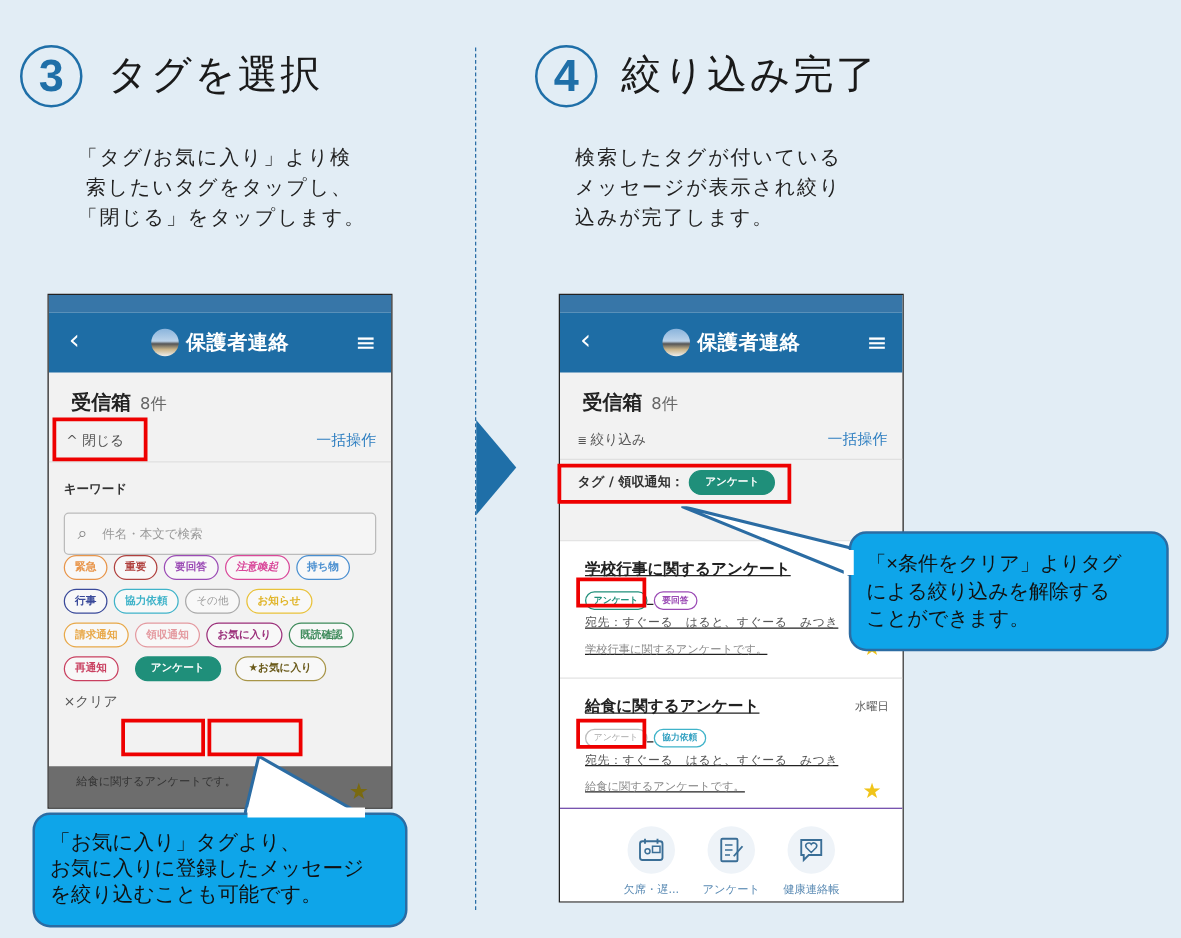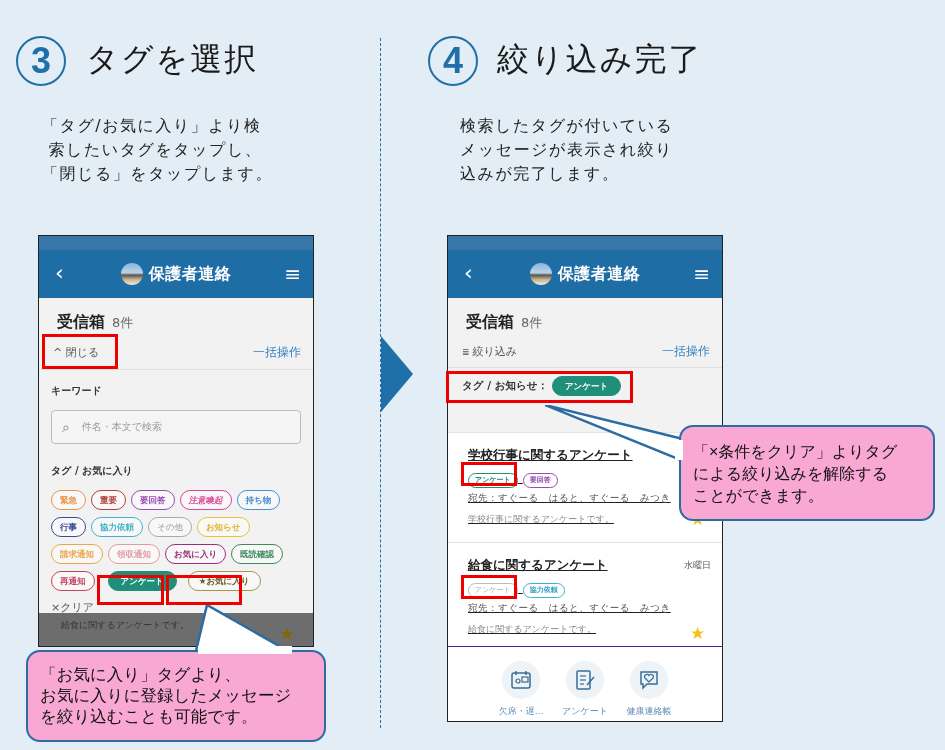--- a/index.html
+++ b/index.html
@@ -80,32 +80,32 @@
   .msg .star { color: #f0c419; font-size: 17px; position: absolute; }
   .msg .day { position: absolute; font-size: 9px; color: #555; }
 
   .bottom-bar { background: #fff; border-top: 1px solid #4c1d95; display: flex; justify-content: center; gap: 18px; padding-top: 14px; }
   .bi { width: 46px; text-align: center; }
   .bi .circle { width: 38px; height: 38px; border-radius: 50%; background: #eef3f8; margin: 0 auto; display: flex; align-items: center; justify-content: center; }
   .bi .lbl { font-size: 9px; color: #5b8bb4; margin-top: 6px; white-space: nowrap; margin-left: -8px; margin-right: -8px; }
 
   
   .callout {
-    background: #f9a8d4; border: 2.5px solid #2b6ca3; border-radius: 14px;
+    background: #0ea5e9; border: 2.5px solid #2b6ca3; border-radius: 14px;
     font-family: "Liberation Sans", "DejaVu Sans", sans-serif;
     color: #111; white-space: pre;
   }
   .overlay-dark { background: rgba(0,0,0,0.55); }
 </style>
 </head>
 <body>
 
 <div class="abs step-num" style="left:16px;top:36px;">3</div>
 <div class="abs step-title" style="left:86px;top:38px;">タグを選択</div>
-<div class="abs desc" style="left:42px;top:114px;">「タグ/お気に入り」より検
+<div class="abs desc" style="left:62px;top:114px;">「タグ/お気に入り」より検
  索したいタグをタップし、
 「閉じる」をタップします。</div>
 
 <div class="abs divider"></div>
 <div class="abs arrow"></div>
 
 <div class="abs phone" style="left:38px;top:235px;width:276px;height:412px;">
   <div class="statusbar"></div>
   <div class="appbar">
     <span class="back">‹</span>
@@ -121,21 +121,20 @@
     <span>^ 閉じる</span>
     <span class="link">一括操作</span>
   </div>
 
   <div style="padding:14px 12px 0 12px;">
     <div class="section-label" style="margin-bottom:12px;">キーワード</div>
     <div class="search-box">
       <span class="mag">⌕</span>
       <span>件名・本文で検索</span>
     </div>
-    <div class="section-label" style="margin:20px 0 12px 0;">タグ / お気に入り</div>
 
     <div class="tags-wrap" id="left-tags">
       <span class="tag" style="color:#e8954a;border-color:#e8954a;">緊急</span>
       <span class="tag" style="color:#b0413e;border-color:#b0413e;">重要</span>
       <span class="tag" style="color:#9b4bb5;border-color:#9b4bb5;">要回答</span>
       <span class="tag" style="color:#d9489a;border-color:#d9489a;font-style:italic;">注意喚起</span>
       <span class="tag" style="color:#4a8fd0;border-color:#4a8fd0;">持ち物</span>
       <span class="tag" style="color:#3a4a9a;border-color:#3a4a9a;">行事</span>
       <span class="tag" style="color:#3fb3c9;border-color:#3fb3c9;">協力依頼</span>
       <span class="tag" style="color:#999;border-color:#aaa;font-weight:normal;">その他</span>
@@ -187,21 +186,21 @@
     <span class="t">受信箱</span>
     <span class="c">8件</span>
   </div>
   <div class="subrow" style="height:32px;border-bottom:1px solid #e0e0e0;">
     <span><span style="font-size:9px;">≣ </span><span>絞り込み</span></span>
     <span class="link">一括操作</span>
   </div>
 
   <div style="padding:8px 0 0 14px;height:64px;">
     <div style="display:flex;align-items:center;">
-      <span style="font-size:10.5px;font-weight:bold;color:#333;">タグ / お知らせ：</span>
+      <span style="font-size:10.5px;font-weight:bold;color:#333;">タグ / 領収通知：</span>
       <span class="tag" style="color:#fff;background:#1f8f7a;border-color:#1f8f7a;padding:0 12px;margin-left:4px;">アンケート</span>
     </div>
   </div>
 
   <div class="msg" style="height:110px;padding:14px 0 0 20px;">
     <div class="mt">学校行事に関するアンケート</div>
     <div style="margin-top:3px;">
       <span class="mini-tag" style="color:#1f8f7a;border-color:#1f8f7a;">アンケート</span>
       <span class="mini-tag" style="color:#9b4bb5;border-color:#9b4bb5;">要回答</span>
     </div>

